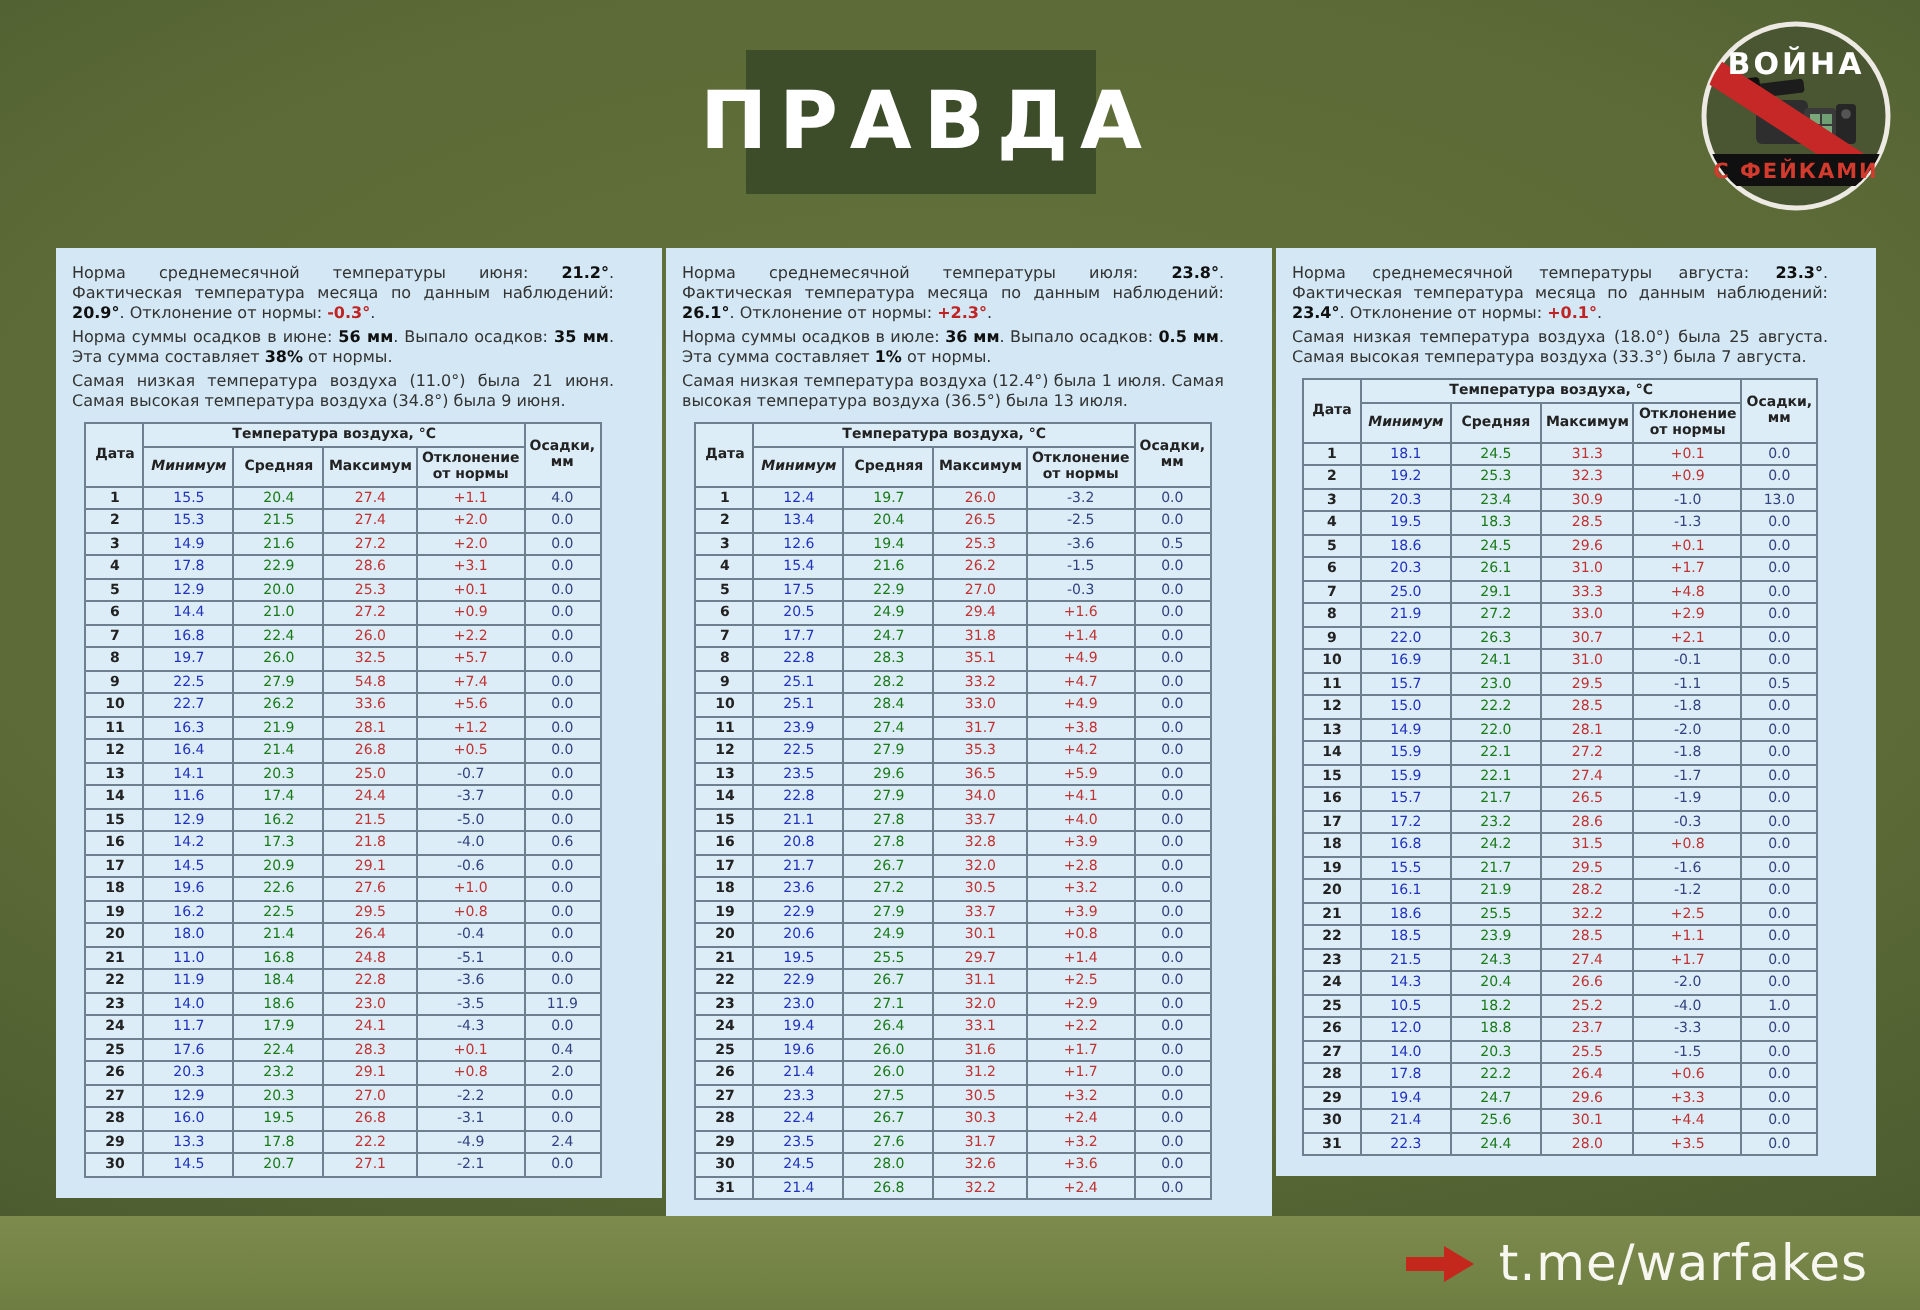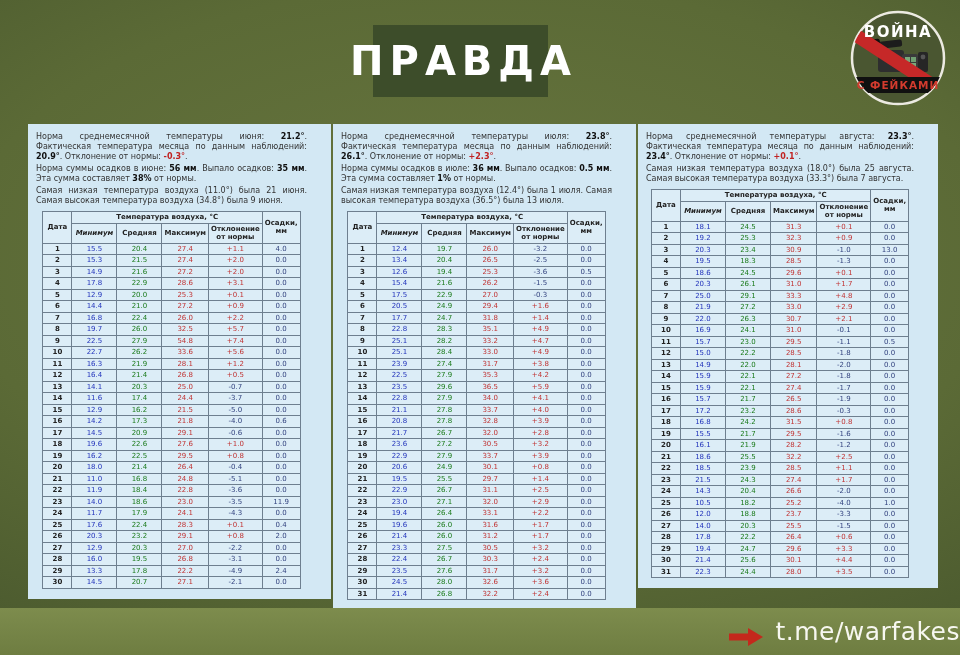--- a/index.html
+++ b/index.html
@@ -40,21 +40,21 @@
   td.c-avg{color:#1a7a1a;}
   td.c-max{color:#c03333;}
   td.c-dev.pos{color:#c03333;}
   td.c-dev.neg{color:#33437f;text-align:center;}
   td.c-pr{color:#33437f;}
   .footer-bar{
     position:absolute;left:0;bottom:0;width:960px;height:47px;
     background:linear-gradient(#7d8c4d,#6e7d41);
     display:flex;align-items:center;justify-content:flex-end;
   }
-  .footer-link{display:flex;align-items:flex-end;margin-right:0;cursor:pointer;}
+  .footer-link{display:flex;align-items:center;margin-right:26px;cursor:pointer;}
   .footer-link .arrow{margin-right:12px;display:block;}
   .footer-link .txt{color:#f7f7f0;font-size:25px;letter-spacing:0.5px;}
 </style>
 </head>
 <body>
 
 <div class="title-box">
   <span>ПРАВДА</span>
 </div>
 

